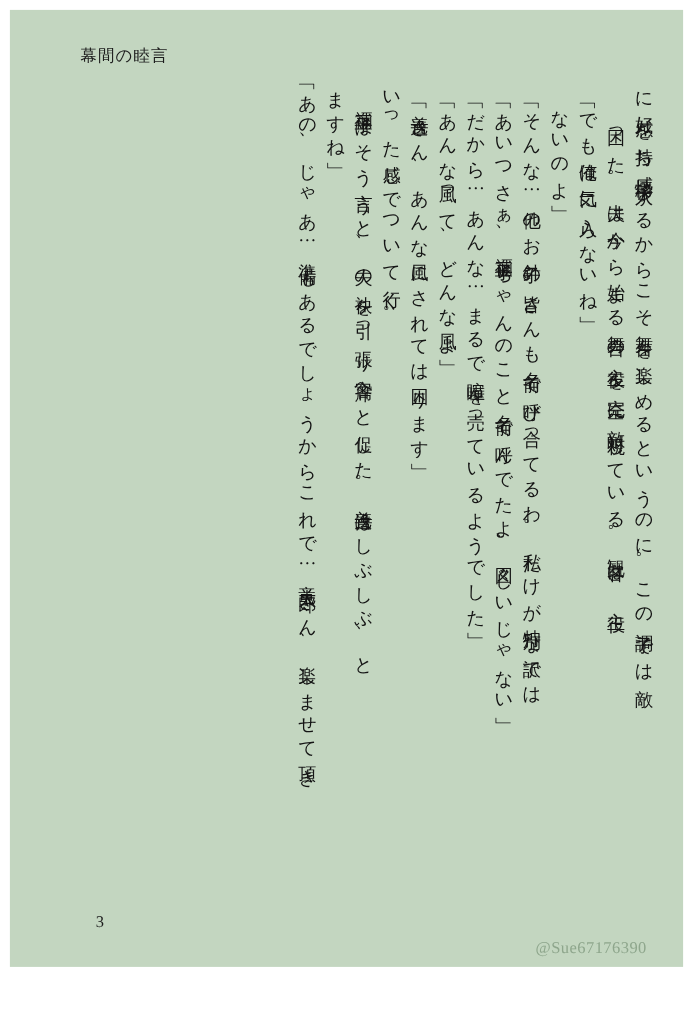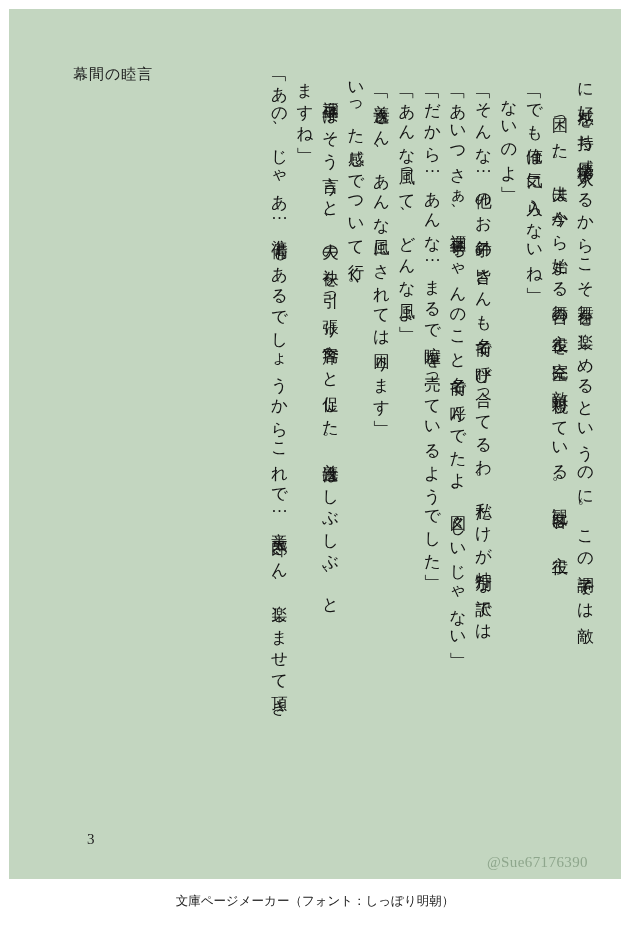--- a/index.html
+++ b/index.html
@@ -41,21 +41,20 @@
   }
   
   #header-title {
     position: absolute;
     left: 64px;
     top: 32px;
     font-size: 15px;
     color: #1c1c1c;
     letter-spacing: 1px;
     white-space: nowrap;
-    margin-top: 24px;
   }
   
   #body-text {
     position: absolute;
     right: 28px;
     top: 62px;
     height: 730px;
     display: flex;
     flex-direction: row;
     align-items: flex-start;
@@ -132,15 +131,14 @@
         <div class="col">に好感を持ち感情移入するからこそ舞台を楽しめるというのに。この調子では敵</div>
       </div>
 
       <div id="page-number">3</div>
 
       <div id="handle">@Sue67176390</div>
 
     </div>
   </div>
 
-  <div id="footer">文庫ページメーカー（フォント：しっぽり明朝）</div>
 
 </div>
 
 </body></html>

